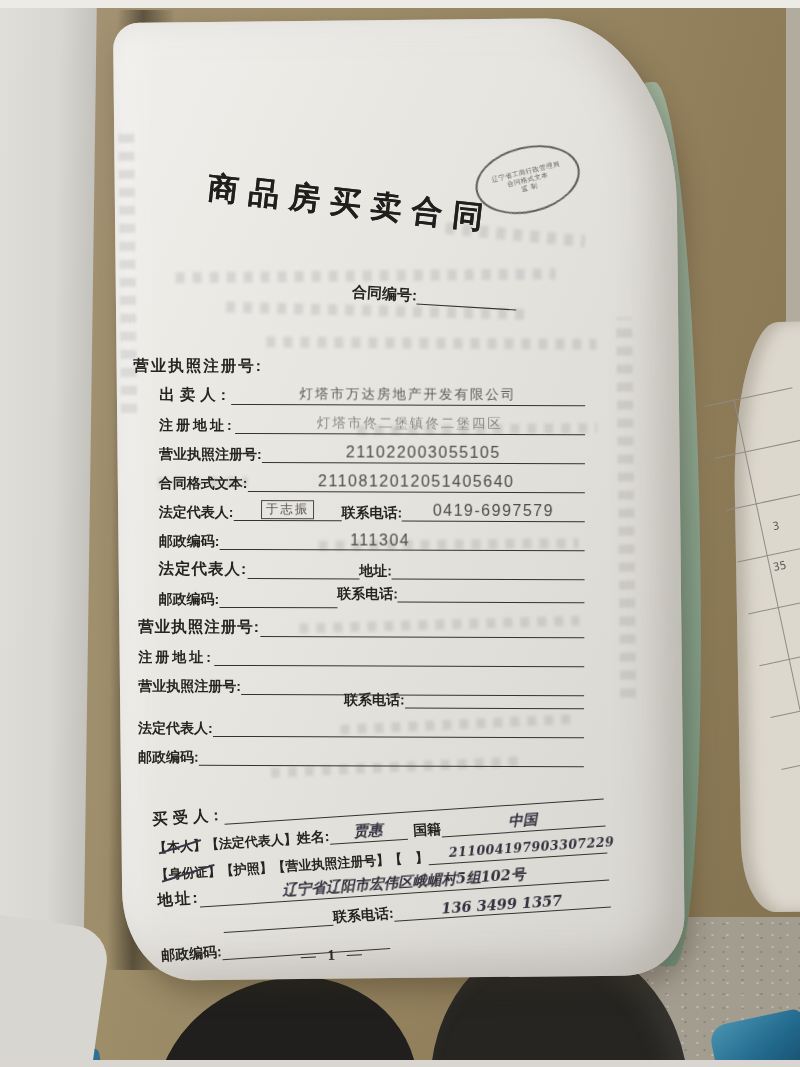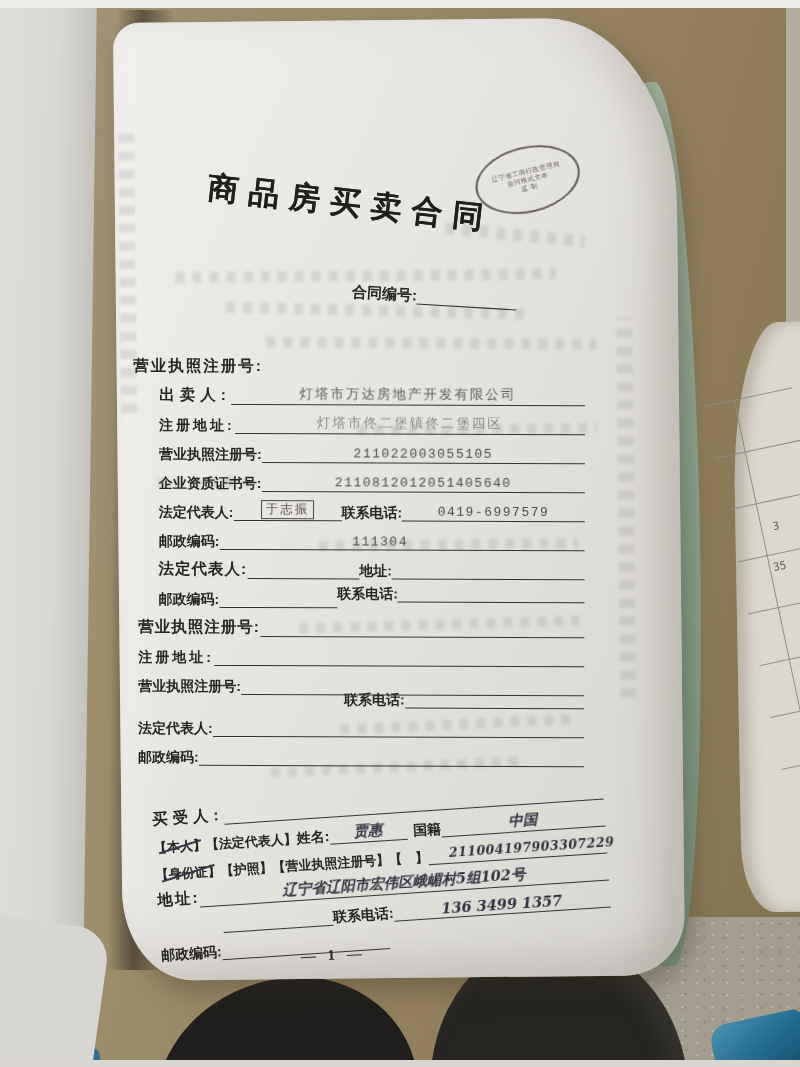--- a/index.html
+++ b/index.html
@@ -75,21 +75,21 @@
   .row{display:flex;align-items:flex-end;height:29px;padding-left:26px;}
   .row.noind{padding-left:6px;}
   .row.head{height:26px;padding-left:0;}
   .row.half{height:17px;margin-top:-4px;}
   .lbl{font-weight:700;font-size:14px;line-height:1.2;color:#26241f;white-space:nowrap;}
   .lbl.big{font-size:15.5px;letter-spacing:5px;}
   .lbl.brk{font-size:13px;letter-spacing:0;}
   .u{display:inline-block;position:relative;border-bottom:1.6px solid #35332e;min-height:17px;vertical-align:bottom;}
   .grow{flex:1 1 auto;}
   .u>span{position:absolute;left:50%;bottom:1px;transform:translateX(-50%);white-space:nowrap;}
-  .typed{font-family:Liberation Mono, monospace;font-size:13px;letter-spacing:1.5px;color:#4c4b49;filter:blur(.4px);}
+  .typed{font-family:Liberation Sans, sans-serif;font-size:16px;letter-spacing:1.5px;color:#4c4b49;filter:blur(.4px);}
   .typed-cn{font-family:"Liberation Serif","DejaVu Serif",serif;font-size:13.5px;letter-spacing:2px;color:#5c5b58;filter:blur(.6px);}
   .faded{color:#8a8984;}
   .hand{font-family:"DejaVu Serif","Liberation Serif",serif;font-style:italic;font-weight:600;
     font-size:14.5px;color:#34303e;transform:translateX(-50%) skewX(-7deg) rotate(-1.5deg);filter:blur(.2px);}
   .hand.sm{font-size:12.5px;letter-spacing:.5px;}
   .namestamp{display:inline-block;border:1.5px solid #4a4741;padding:0 4px;font-size:12.5px;letter-spacing:2px;
     color:#56524a;filter:blur(.4px);transform:translateX(-50%) rotate(-1deg);}
   .slashed{position:relative;}
   .slashed::after{content:"";position:absolute;left:8%;top:45%;width:84%;height:2px;background:#3b3748;
     transform:rotate(-14deg);filter:blur(.3px);}
@@ -176,21 +176,21 @@
           <span class="typed-cn faded">灯塔市佟二堡镇佟二堡四区</span>
         </span>
       </div>
       <div class="row">
         <span class="lbl">营业执照注册号:</span>
         <span class="u grow">
           <span class="typed">211022003055105</span>
         </span>
       </div>
       <div class="row">
-        <span class="lbl">企业资质证书号:</span>
+        <span class="lbl">合同格式文本:</span>
         <span class="u grow">
           <span class="typed">2110812012051405640</span>
         </span>
       </div>
       <div class="row">
         <span class="lbl">法定代表人:</span>
         <span class="u" style="width:108px">
           <span class="namestamp">于志振</span>
         </span>
         <span class="lbl">联系电话:</span>

